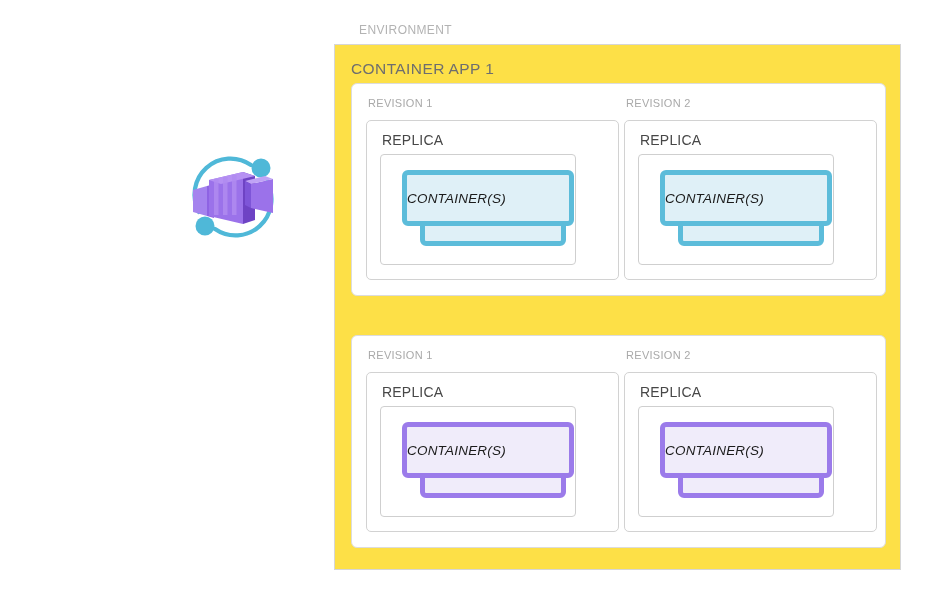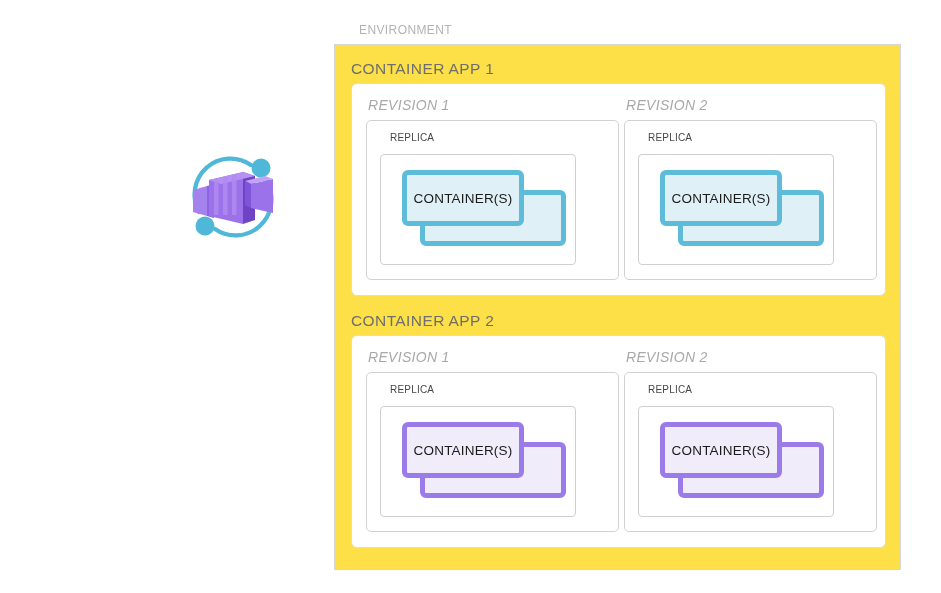--- a/index.html
+++ b/index.html
@@ -65,57 +65,55 @@
   }
   .app-box {
     position: absolute;
     background: #ffffff;
     border: 1px solid #dcdcdc;
     border-radius: 6px;
   }
 
   .rev-label {
     position: absolute;
-    font-size: 14px;
+    font-size: 11px;
     letter-spacing: 0.3px;
     color: #a9a9a9;
-    font-style: italic;
   }
   .rev-box {
     position: absolute;
     background: #ffffff;
     border: 1px solid #d2d2d2;
     border-radius: 5px;
   }
 
   .replica-label {
     position: absolute;
-    font-size: 10px;
+    font-size: 14px;
     letter-spacing: 0.2px;
     color: #474747;
-    margin-left: 8px;
   }
   .pod-box {
     position: absolute;
     background: #ffffff;
     border: 1px solid #cfcfcf;
     border-radius: 4px;
   }
 
   
   .stack { position: absolute; }
   .card {
     position: absolute;
     border-radius: 6px;
     border-style: solid;
     border-width: 5px;
   }
   .card.back  { left: 18px; top: 20px;  width: 146px; height: 56px; }
-  .card.front { left: 0;    top: 0;     width: 122px; height: 56px;
-                display: flex; align-items: center; justify-content: center; }
+  .card.front { left: 0;    top: 0;     width: 172px; height: 56px;
+                display: flex; align-items: center; justify-content: flex-start; font-style: italic; }
   .card-text {
     font-size: 13.5px;
     letter-spacing: 0.2px;
     color: #1b1b1b;
     white-space: nowrap;
   }
   .cyan  { border-color: #5cbcda; background: #dff0f7; }
   .purple{ border-color: #9b7bea; background: #f0ecfa; }
 </style>
 </head>
@@ -180,21 +178,20 @@
           <div class="stack" style="left:21px; top:15px; width:164px; height:76px;">
             <div class="card back cyan"></div>
             <div class="card front cyan">
               <span class="card-text">CONTAINER(S)</span>
             </div>
           </div>
         </div>
       </div>
     </div>
 
-    <div class="app-label" style="left:16px; top:267px;">CONTAINER APP 2</div>
 
     <div class="app-box" style="left:16px; top:290px; width:535px; height:213px;">
 
       <div class="rev-label" style="left:16px; top:13px;">REVISION 1</div>
       <div class="rev-box" style="left:14px; top:36px; width:253px; height:160px;">
         <div class="replica-label" style="left:15px; top:11px;">REPLICA</div>
         <div class="pod-box" style="left:13px; top:33px; width:196px; height:111px;">
           <div class="stack" style="left:21px; top:15px; width:164px; height:76px;">
             <div class="card back purple"></div>
             <div class="card front purple">

